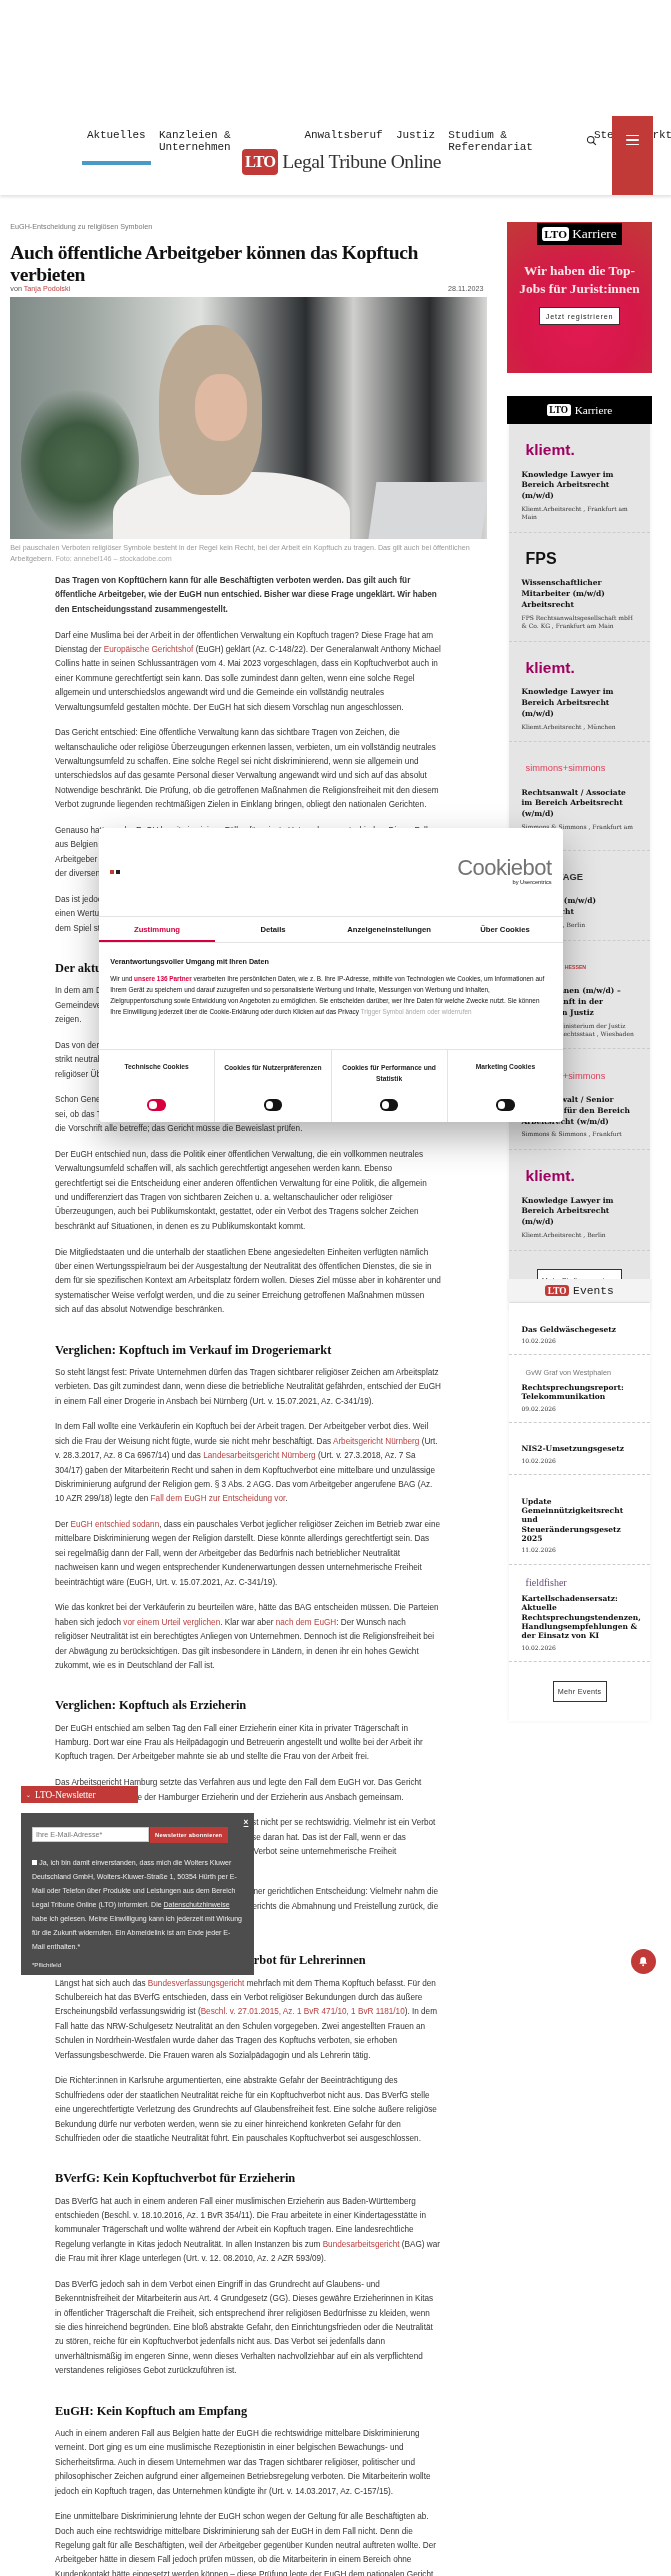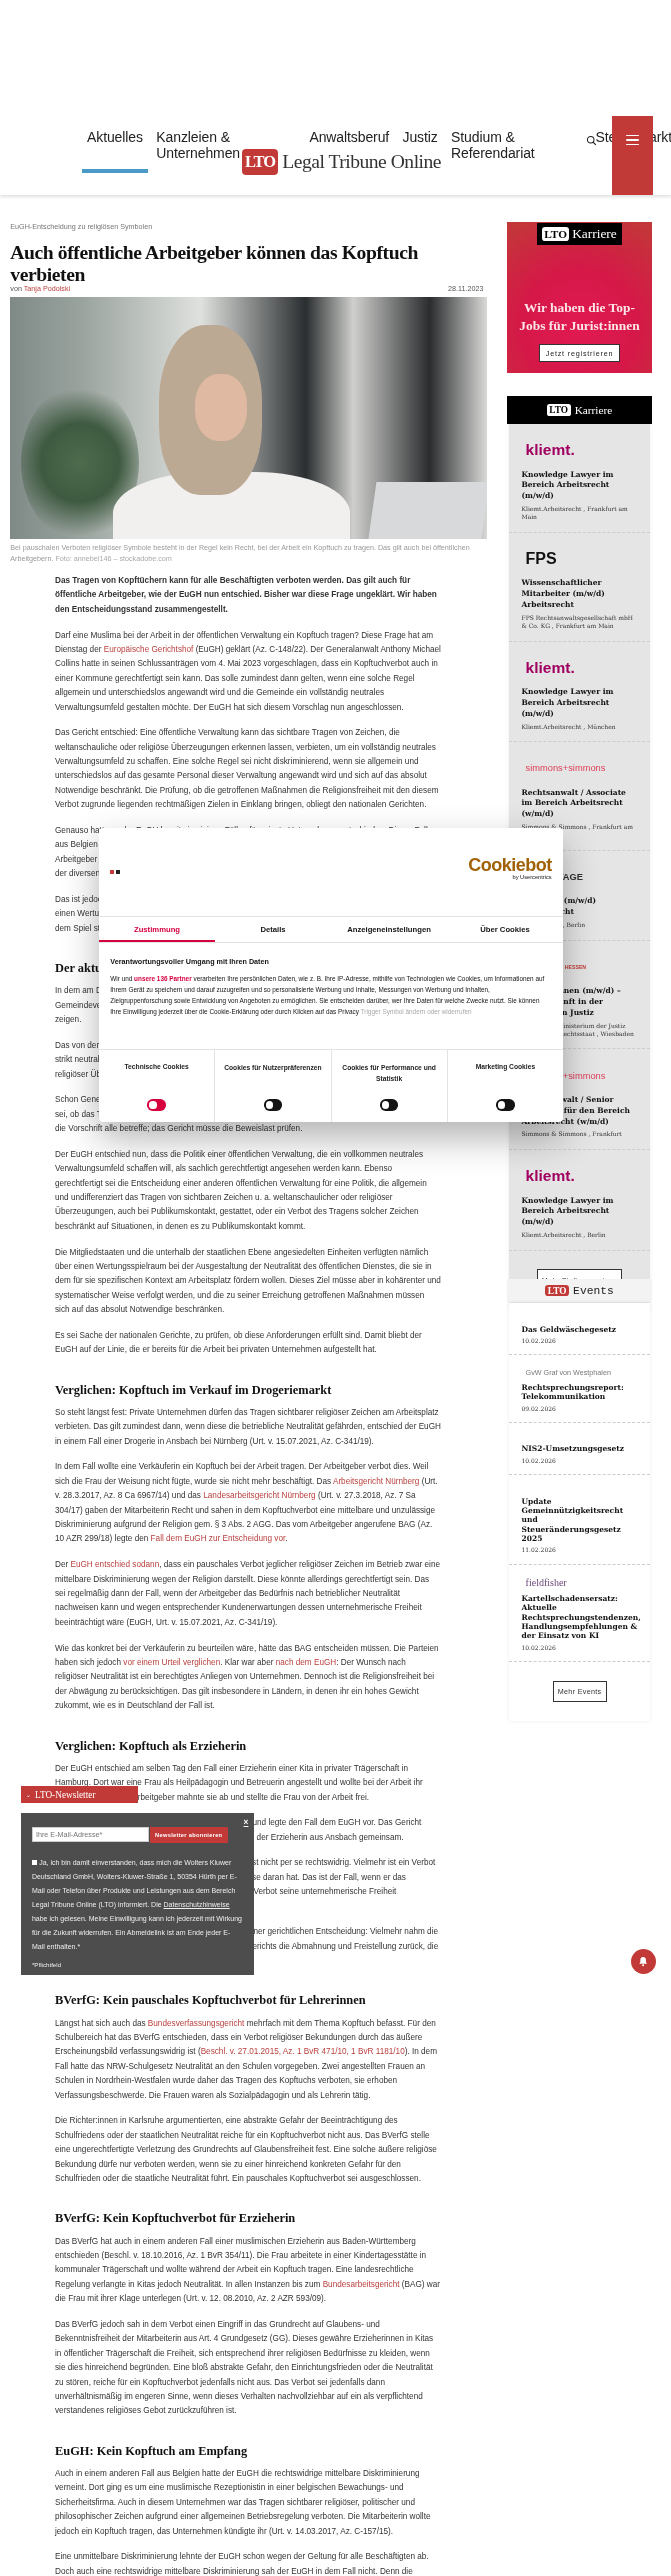--- a/index.html
+++ b/index.html
@@ -1,20 +1,20 @@
 <!DOCTYPE html>
 <html style="font-size:8.2px"><head>
 <meta charset="utf-8">
 <style>
 *{box-sizing:border-box;margin:0;padding:0}
 html,body{width:672px;background:#fff}
 body{position:relative;height:3091px;overflow:hidden;font-family:"Liberation Sans",sans-serif;color:#222}
 a{color:#b8403e;text-decoration:none}
 .header{position:absolute;top:116px;left:0;width:672px;height:79px;background:#fff;box-shadow:0 2.1px 3.1px rgba(0,0,0,.12);z-index:5}
-.nav{position:absolute;top:13.4px;left:87px;display:flex;gap:13.4px;font-family:Liberation Sans, sans-serif;font-size:14px;color:#222}
+.nav{position:absolute;top:13.4px;left:87px;display:flex;gap:13.4px;font-family:Liberation Mono, monospace;font-size:11px;color:#222}
 .nav span{position:relative;cursor:pointer;letter-spacing:-0.1px}
 .nav span.active::after{content:"";position:absolute;left:-5.2px;right:-5.2px;bottom:-11.3px;height:4.1px;background:#4a9ac7}
 .search-ic{position:absolute;top:18.5px;left:586px;width:11.3px;height:11.3px}
 .burger{position:absolute;top:0;left:612px;width:41px;height:79px;background:#c13a37;display:flex;align-items:flex-start;justify-content:center;padding-top:15.5px}
 .burger i{display:block;width:13.4px;height:1.5px;background:#fff;margin:3.1px 0;border-radius:1px}
 .logo{position:absolute;top:33px;left:242px;display:flex;align-items:center;gap:4.1px}
 .logo .box{background:#c13a37;color:#fff;border-radius:4.1px;font-family:"Liberation Serif",serif;font-size:16.5px;padding:3.1px 3.1px;letter-spacing:-1px;font-weight:bold}
 .logo .txt{font-family:"Liberation Serif",serif;font-size:19.6px;color:#333;letter-spacing:-0.5px}
 
 
@@ -35,21 +35,21 @@
 .lead{font-size:9.8px;font-weight:bold;line-height:15.5px;color:#111;margin-bottom:11.3px}
 .article p{font-size:8.2px;line-height:14.4px;color:#333;margin-bottom:11.3px}
 .article h2{font-family:"Liberation Serif",serif;font-size:12.4px;color:#111;margin:25px 0 8.2px;font-weight:bold}
 
 
 .side{position:absolute;top:195px;left:507px;width:145px}
 .karr-ad{position:absolute;top:27px;left:0;width:145px;height:151px;background:radial-gradient(circle at 50% 70%,#e11a52 0%,#d51848 45%,#c13a37 100%);text-align:center;overflow:hidden}
 .karr-ad .badge{display:inline-flex;align-items:center;background:#000;margin-top:1px;padding:3.1px 5.2px;gap:3.1px}
 .karr-ad .badge .lto{background:#fff;color:#000;border-radius:3.1px;font-weight:bold;font-family:"Liberation Serif",serif;font-size:11.3px;padding:1px 2.1px}
 .karr-ad .badge .k{color:#fff;font-family:"Liberation Serif",serif;font-size:13.4px}
-.karr-ad .head{color:#fce6e8;font-family:"Liberation Serif",serif;font-weight:bold;font-size:13.4px;line-height:17.5px;margin-top:54px;padding:0 9.3px}
+.karr-ad .head{color:#fce6e8;font-family:"Liberation Serif",serif;font-weight:bold;font-size:13.4px;line-height:17.5px;margin-top:17px;padding:0 9.3px}
 .karr-ad .btn{display:inline-block;margin-top:10.3px;background:#fff;border:1.5px solid #333;padding:3.1px 6.2px;font-size:7.2px;letter-spacing:0.8px;color:#222;cursor:pointer}
 .karr-head{position:absolute;top:201px;left:0;width:145px;height:28px;background:#000;display:flex;align-items:center;justify-content:center;gap:4.1px}
 .karr-head .lto{background:#fff;color:#000;border-radius:2.6px;font-weight:bold;font-family:"Liberation Serif",serif;font-size:9.3px;padding:1px 2.6px}
 .karr-head .k{color:#fff;font-family:"Liberation Serif",serif;font-size:11.3px}
 .jobs{position:absolute;top:229px;left:2.1px;width:141px;background:#e5e5e5;box-shadow:0 0 4.1px rgba(0,0,0,.07)}
 .job{padding:12.4px 12.4px 10.3px;border-bottom:0.5px dashed #ccc}
 .job .jlogo{height:28px;display:flex;align-items:center;padding-left:4.1px;font-weight:bold;font-size:15.5px}
 .job .jtitle{font-family:"DejaVu Serif",serif;font-weight:bold;font-size:7.5px;line-height:10.8px;color:#111;margin-top:5.2px}
 .job .jmeta{font-family:"DejaVu Serif",serif;font-size:6px;line-height:8.2px;color:#333;margin-top:3.1px}
 .more-wrap{height:59px;display:flex;align-items:center;justify-content:center}
@@ -60,21 +60,21 @@
 .events{position:absolute;top:1108px;left:2.1px;width:141px;background:#fff;box-shadow:0 0 4.1px rgba(0,0,0,.07)}
 .event{padding:21.6px 12.4px 10.3px;border-bottom:0.5px dashed #ccc}
 .event .etitle{font-family:"DejaVu Serif",serif;font-weight:bold;font-size:7.5px;line-height:9.3px;color:#111}
 .event .edate{font-family:"DejaVu Serif",serif;font-size:6px;color:#333;margin-top:3.1px}
 .event .elogo{font-size:7.2px;color:#777;margin-bottom:6.2px;padding-left:4.1px}
 
 
 .cookie{position:absolute;top:828px;left:99px;width:464px;height:294px;background:#fff;border-radius:4.1px;box-shadow:0 15.5px 36px rgba(0,0,0,.3);z-index:20;overflow:hidden}
 .ck-top{height:89px;border-bottom:0.5px solid #e3e3e3;position:relative}
 .ck-brand{position:absolute;right:11.3px;top:27px;text-align:right}
-.ck-brand .b1{font-size:18px;font-weight:bold;color:#a16207;letter-spacing:-0.5px}
+.ck-brand .b1{font-size:22px;font-weight:normal;color:#737373;letter-spacing:-0.5px}
 .ck-brand .b2{font-size:5.7px;color:#141414;margin-top:-2.1px}
 .ck-mini{position:absolute;left:11.3px;top:42px;width:18px;height:4.1px;display:flex;gap:1.5px}
 .ck-mini i{width:4.1px;height:4.1px;background:#c13a37}
 .ck-mini i:nth-child(2){background:#222}
 .ck-tabs{display:flex;height:65px;border-bottom:0.5px solid #e3e3e3}
 .ck-tabs div{flex:1;display:flex;align-items:center;justify-content:center;font-weight:bold;font-size:7.7px;color:#141414;cursor:pointer;position:relative}
 .ck-tabs div.active{color:#d6003f}
 .ck-tabs div.active::after{content:"";position:absolute;left:0;right:0;bottom:0;height:2.1px;background:#d6003f}
 </style>
 </head>
@@ -125,21 +125,20 @@
     <p><span>Darf eine Muslima bei der Arbeit in der öffentlichen Verwaltung ein Kopftuch tragen? Diese Frage hat am Dienstag der </span><a>Europäische Gerichtshof</a><span> (EuGH) geklärt (Az. C-148/22). Der Generalanwalt Anthony Michael Collins hatte in seinen Schlussanträgen vom 4. Mai 2023 vorgeschlagen, dass ein Kopftuchverbot auch in einer Kommune gerechtfertigt sein kann. Das solle zumindest dann gelten, wenn eine solche Regel allgemein und unterschiedslos angewandt wird und die Gemeinde ein vollständig neutrales Verwaltungsumfeld gestalten möchte. Der EuGH hat sich diesem Vorschlag nun angeschlossen.</span></p>
     <p>Das Gericht entschied: Eine öffentliche Verwaltung kann das sichtbare Tragen von Zeichen, die weltanschauliche oder religiöse Überzeugungen erkennen lassen, verbieten, um ein vollständig neutrales Verwaltungsumfeld zu schaffen. Eine solche Regel sei nicht diskriminierend, wenn sie allgemein und unterschiedslos auf das gesamte Personal dieser Verwaltung angewandt wird und sich auf das absolut Notwendige beschränkt. Die Prüfung, ob die getroffenen Maßnahmen die Religionsfreiheit mit den diesem Verbot zugrunde liegenden rechtmäßigen Zielen in Einklang bringen, obliegt den nationalen Gerichten.</p>
     <p>Genauso hatte es der EuGH bereits in einigen Fällen für private Unternehmen entschieden. Dieser Fall aus Belgien ist jedoch der erste, in dem es nicht um einen privaten, sondern um einen öffentlichen Arbeitgeber geht. Der EuGH musste beurteilen, ob die Besonderheiten des öffentlichen Dienstes und die der diversen Mitgliedstaaten eine andere Entscheidung gebieten als die bereits entschiedenen Fälle.</p>
     <p>Das ist jedoch nicht nötig. Vielmehr gewährt die entscheidende Richtline 2000/78/EG den Mitgliedstaaten einen Wertungsspielraum auch für den öffentlichen Sektor. Dieser ist umso größer, wenn Grundsätze auf dem Spiel stehen, die unter die nationale Identität der Mitgliedstaaten fallen.</p>
     <h2>Der aktuelle Fall: Kopftuch in der Verwaltung</h2>
     <p>In dem am Dienstag entschiedenen Fall ging es um eine Mitarbeiterin einer belgischen Gemeindeverwaltung, die bei der Arbeit ein Kopftuch tragen wollte, um ihre muslimische Überzeugung zu zeigen.</p>
     <p>Das von der Frau angerufene Arbeitsgericht wollte vom EuGH wissen, ob die Regel der Gemeinde, die ein strikt neutrales Verhalten in der Verwaltung vorschreibt, ein direkter oder indirekter Eingriff wegen religiöser Überzeugung sei.</p>
     <p>Schon Generalanwalt Collins hatte festgestellt, dass die Regel für die entscheidende Frage unerheblich sei, ob das Tragen eines Kopftuchs erlaubt werde. Die Regel sei keine unmittelbare Diskriminierung, weil die Vorschrift alle betreffe; das Gericht müsse die Beweislast prüfen.</p>
     <p>Der EuGH entschied nun, dass die Politik einer öffentlichen Verwaltung, die ein vollkommen neutrales Verwaltungsumfeld schaffen will, als sachlich gerechtfertigt angesehen werden kann. Ebenso gerechtfertigt sei die Entscheidung einer anderen öffentlichen Verwaltung für eine Politik, die allgemein und undifferenziert das Tragen von sichtbaren Zeichen u. a. weltanschaulicher oder religiöser Überzeugungen, auch bei Publikumskontakt, gestattet, oder ein Verbot des Tragens solcher Zeichen beschränkt auf Situationen, in denen es zu Publikumskontakt kommt.</p>
     <p>Die Mitgliedstaaten und die unterhalb der staatlichen Ebene angesiedelten Einheiten verfügten nämlich über einen Wertungsspielraum bei der Ausgestaltung der Neutralität des öffentlichen Dienstes, die sie in dem für sie spezifischen Kontext am Arbeitsplatz fördern wollen. Dieses Ziel müsse aber in kohärenter und systematischer Weise verfolgt werden, und die zu seiner Erreichung getroffenen Maßnahmen müssen sich auf das absolut Notwendige beschränken.</p>
-    <p>Es sei Sache der nationalen Gerichte, zu prüfen, ob diese Anforderungen erfüllt sind. Damit bliebt der EuGH auf der Linie, die er bereits für die Arbeit bei privaten Unternehmen aufgestellt hat.</p>
     <h2>Verglichen: Kopftuch im Verkauf im Drogeriemarkt</h2>
     <p>So steht längst fest: Private Unternehmen dürfen das Tragen sichtbarer religiöser Zeichen am Arbeitsplatz verbieten. Das gilt zumindest dann, wenn diese die betriebliche Neutralität gefährden, entschied der EuGH in einem Fall einer Drogerie in Ansbach bei Nürnberg (Urt. v. 15.07.2021, Az. C-341/19).</p>
     <p><span>In dem Fall wollte eine Verkäuferin ein Kopftuch bei der Arbeit tragen. Der Arbeitgeber verbot dies. Weil sich die Frau der Weisung nicht fügte, wurde sie nicht mehr beschäftigt. Das </span><a>Arbeitsgericht Nürnberg</a><span> (Urt. v. 28.3.2017, Az. 8 Ca 6967/14) und das </span><a>Landesarbeitsgericht Nürnberg</a><span> (Urt. v. 27.3.2018, Az. 7 Sa 304/17) gaben der Mitarbeiterin Recht und sahen in dem Kopftuchverbot eine mittelbare und unzulässige Diskriminierung aufgrund der Religion gem. § 3 Abs. 2 AGG. Das vom Arbeitgeber angerufene BAG (Az. 10 AZR 299/18) legte den </span><a>Fall dem EuGH zur Entscheidung vor</a>.</p>
     <p><span>Der </span><a>EuGH entschied sodann</a><span>, dass ein pauschales Verbot jeglicher religiöser Zeichen im Betrieb zwar eine mittelbare Diskriminierung wegen der Religion darstellt. Diese könnte allerdings gerechtfertigt sein. Das sei regelmäßig dann der Fall, wenn der Arbeitgeber das Bedürfnis nach betrieblicher Neutralität nachweisen kann und wegen entsprechender Kundenerwartungen dessen unternehmerische Freiheit beeinträchtigt wäre (EuGH, Urt. v. 15.07.2021, Az. C-341/19).</span></p>
     <p><span>Wie das konkret bei der Verkäuferin zu beurteilen wäre, hätte das BAG entscheiden müssen. Die Parteien haben sich jedoch </span><a>vor einem Urteil verglichen</a><span>. Klar war aber </span><a>nach dem EuGH</a><span>: Der Wunsch nach religiöser Neutralität ist ein berechtigtes Anliegen von Unternehmen. Dennoch ist die Religionsfreiheit bei der Abwägung zu berücksichtigen. Das gilt insbesondere in Ländern, in denen ihr ein hohes Gewicht zukommt, wie es in Deutschland der Fall ist.</span></p>
     <h2>Verglichen: Kopftuch als Erzieherin</h2>
     <p>Der EuGH entschied am selben Tag den Fall einer Erzieherin einer Kita in privater Trägerschaft in Hamburg. Dort war eine Frau als Heilpädagogin und Betreuerin angestellt und wollte bei der Arbeit ihr Kopftuch tragen. Der Arbeitgeber mahnte sie ab und stellte die Frau von der Arbeit frei.</p>
     <p>Das Arbeitsgericht Hamburg setzte das Verfahren aus und legte den Fall dem EuGH vor. Das Gericht entschied über die Fälle der Hamburger Erzieherin und der Erzieherin aus Ansbach gemeinsam.</p>
     <p>Das Verbot des Tragens sichtbarer religiöser Zeichen ist nicht per se rechtswidrig. Vielmehr ist ein Verbot möglich, wenn ein Arbeitgeber ein berechtigtes Interesse daran hat. Das ist der Fall, wenn er das Bedürfnis nach Neutralität nachweisen kann und ohne Verbot seine unternehmerische Freiheit beeinträchtigt wäre.</p>
     <p>Auch bei der Erzieherin kam es in der Folge nicht zu einer gerichtlichen Entscheidung: Vielmehr nahm die Kita-Leitung sogar schon vor einem Urteil des Arbeitsgerichts die Abmahnung und Freistellung zurück, die Erzieherin durfte ihr Kopftuch tragen.</p>

